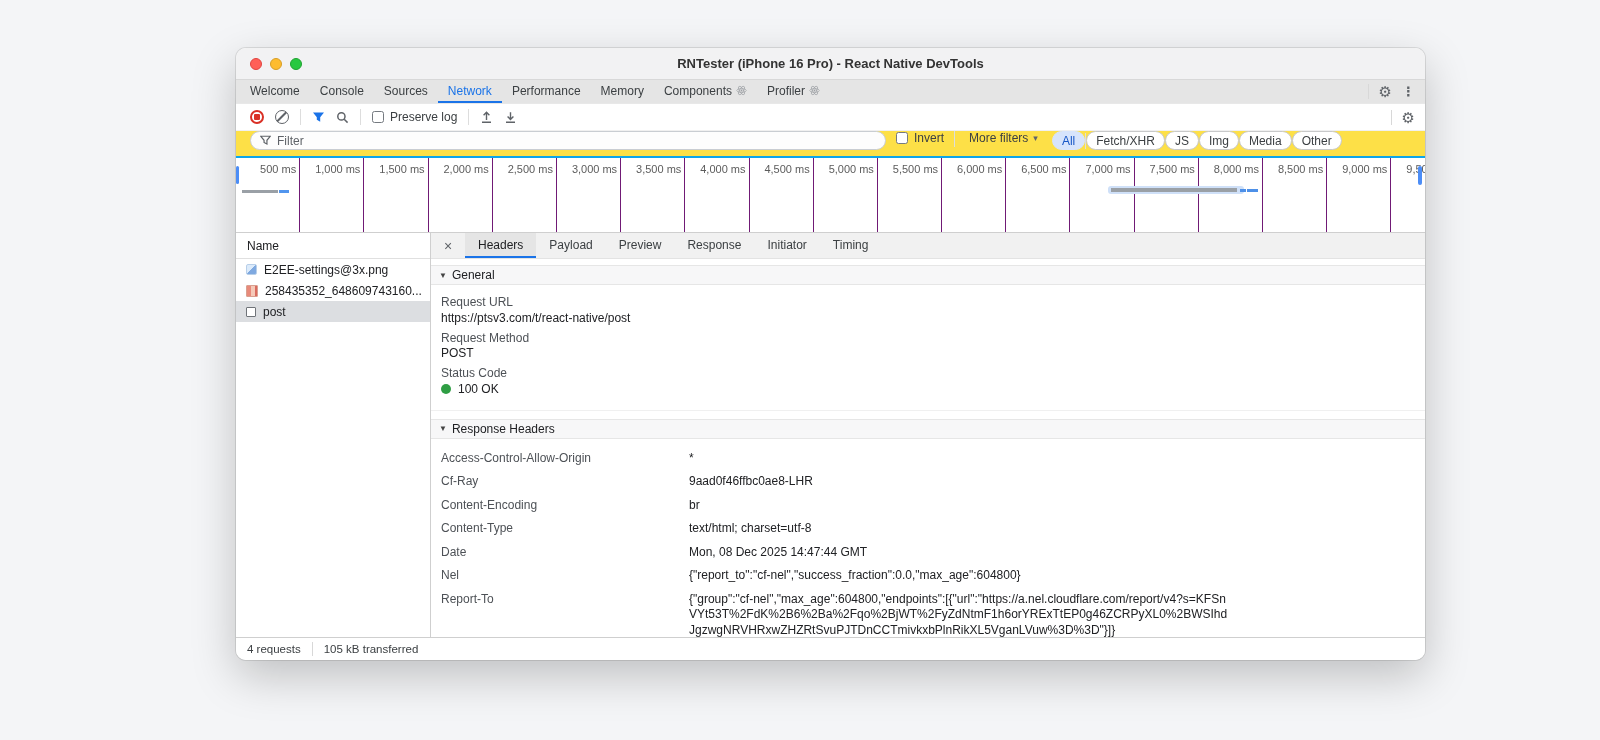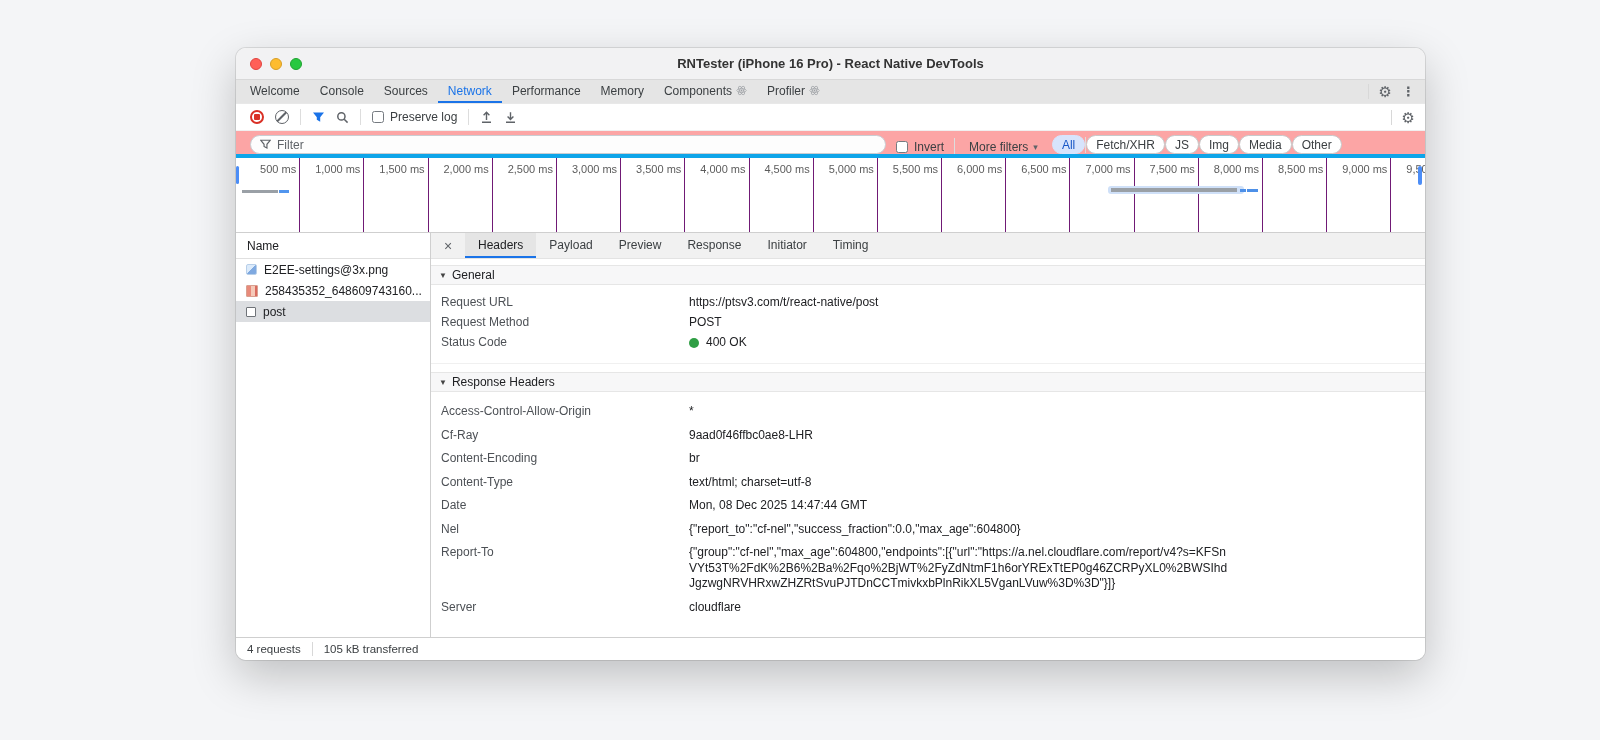--- a/index.html
+++ b/index.html
@@ -38,22 +38,22 @@
     display:flex; align-items:center; justify-content:center; }
   .rec-btn i { width:6px; height:6px; background:#d93025; border-radius:1px; }
   .clear-btn { width:14px; height:14px; border:1.5px solid #5f6368; border-radius:50%; position:relative; }
   .clear-btn i { position:absolute; left:-1px; top:4.8px; width:13px; height:1.5px; background:#5f6368; transform:rotate(-45deg); }
   .vdiv { width:1px; height:16px; background:#ddd; }
   .chk { width:12px; height:12px; border:1.5px solid #757a80; border-radius:2.5px; background:#fff; flex:none; }
   .chk-label { display:flex; align-items:center; gap:6px; font-size:12px; color:#3c4043; }
   .nt-right { margin-left:auto; display:flex; align-items:center; gap:10px; }
 
   
-  .filter-row { height:27px; flex:none; background:#fca5a5; display:flex; align-items:flex-end;
-    padding:0 8px 0 14px; gap:10px; border-bottom:4px solid #0ea5e9; }
+  .filter-row { height:27px; flex:none; background:#fde047; display:flex; align-items:flex-start;
+    padding:0 8px 0 14px; gap:10px; border-bottom:2px solid #0ea5e9; }
   .filter-pill { width:636px; height:19px; border:1px solid #c9cdd2; border-radius:10px; background:#fdfdfd;
     display:flex; align-items:center; gap:6px; padding:0 9px; flex:none; }
   .filter-pill input { border:none; outline:none; background:transparent; font-size:12px; width:100%;
     font-family:inherit; color:#202124; }
   .filter-pill input::placeholder { color:#5f6368; }
   .more-filters { display:flex; align-items:center; gap:5px; font-size:12px; color:#3c4043; padding:0 4px; }
   .dd-arrow { font-size:9px; color:#5f6368; }
   .type-pills { display:flex; align-items:center; }
   .pill { font-size:12px; color:#3c4043; border:1px solid #c8c9ca; border-radius:10px; padding:1.5px 9px; background:#fff; }
   .pill.active { background:#d7e4fc; border-color:#d7e4fc; color:#1756c6; }
@@ -90,21 +90,21 @@
   .dtab.active { background:#e5e5e5; border-bottom-color:#1a73e8; color:#202124; }
 
   .detail-content { flex:1; overflow:hidden; }
   .section-band { height:20px; background:#f7f7f8; border-top:1px solid #e6e6e6; border-bottom:1px solid #e6e6e6;
     display:flex; align-items:center; padding-left:8px; font-size:12px; color:#202124; gap:5px; }
   .tri { font-size:8px; color:#444; }
   .sec-general { margin-top:6px; }
   .sec-resp { margin-top:8px; }
   .kv-block { padding:8px 0 6px 0; }
   .kv-row { display:flex; padding:0 0 0 10px; font-size:12px; line-height:15.5px; }
-  .kv-block.general .kv-row { padding-top:2.3px; padding-bottom:2.3px; }
+  .kv-block.general .kv-row { padding-top:2.3px; padding-bottom:2.3px;flex-direction:column; }
   .kv-block.resp .kv-row { padding-top:4px; padding-bottom:4px; }
   .kv-name { width:248px; flex:none; color:#4d5156; }
   .kv-value { color:#202124; display:flex; align-items:flex-start; }
   .kv-value.wrap { display:block; max-width:543px; word-break:break-all; }
   .status-dot { width:10px; height:10px; border-radius:50%; background:#2f9e44; margin:2.5px 7px 0 0; flex:none; }
   .general-gap { height:1px; background:#f0f0f0; margin-top:4px; }
 
   
   .statusbar { height:23px; flex:none; border-top:1px solid #cfcfcf; display:flex; align-items:center;
     font-size:11.5px; color:#3c4043; background:#fff; }
@@ -331,21 +331,21 @@
             <div class="kv-row">
               <div class="kv-name">Request Method</div>
               <div class="kv-value">
                 <span>POST</span>
               </div>
             </div>
             <div class="kv-row">
               <div class="kv-name">Status Code</div>
               <div class="kv-value">
                 <span class="status-dot" style="background: rgb(47, 158, 68);"></span>
-                <span>400 OK</span>
+                <span>100 OK</span>
               </div>
             </div>
           </div>
           <div class="general-gap"></div>
           <div class="section-band sec-resp">
             <span class="tri">▼</span>
             <span>Response Headers</span>
           </div>
           <div class="kv-block resp">
             <div class="kv-row">

